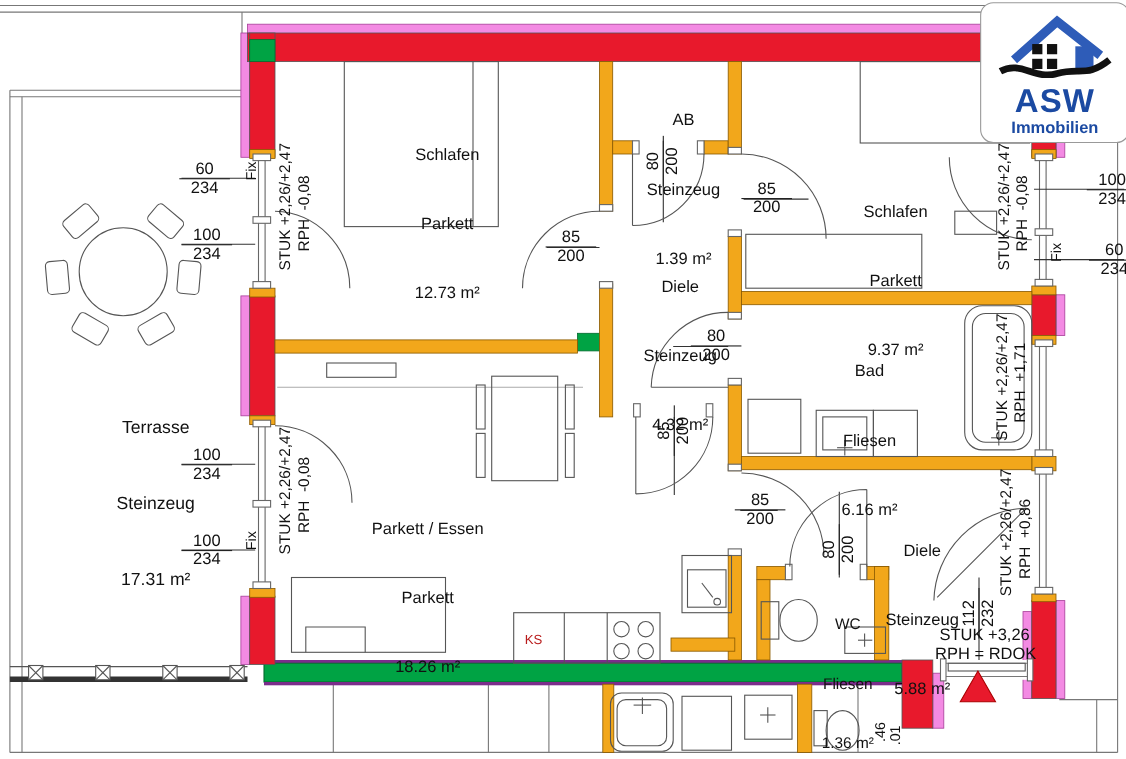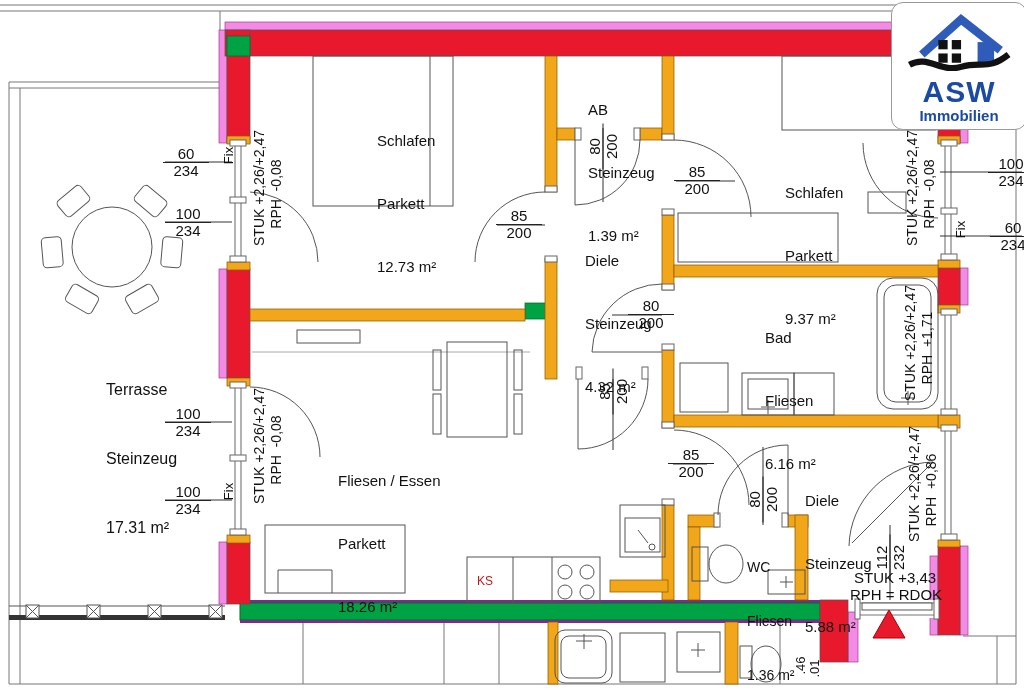--- a/index.html
+++ b/index.html
@@ -1,21 +1,21 @@
 <!DOCTYPE html>
 <html><head>
 <meta charset="utf-8">
 <style>
   html,body{margin:0;padding:0;background:#fff;}
   #plan{position:relative;width:1024px;height:690px;overflow:hidden;background:#fff;
         font-family:"Liberation Sans",sans-serif;color:#111;}
   #drawing{position:absolute;left:0;top:0;z-index:1;}
   .txt{position:absolute;z-index:2;}
   .room{font-size:15px;line-height:21px;white-space:pre;}
-  .room span{display:block;}
+  .room span{display:block;text-align:center;}
   .room.big{font-size:16px;line-height:23px;margin-left:44px;}
   .room.small{font-size:14px;line-height:18px;}
   .dim{width:46px;text-align:center;font-size:15px;line-height:16px;}
   .dim span{display:block;}
   .dim .h{border-top:1.5px solid #222;}
   .rot{transform:rotate(-90deg);}
   .ann{width:150px;text-align:center;font-size:14px;white-space:pre;transform:rotate(-90deg);}
   .fix{width:30px;text-align:center;font-size:13px;transform:rotate(-90deg);}
   .frag{width:40px;text-align:center;font-size:13px;transform:rotate(-90deg);}
   .entry-ann{font-size:15px;white-space:pre;}
@@ -339,21 +339,21 @@
   <span>Schlafen</span>
   <span>Parkett</span>
   <span>9.37 m²</span>
 </div>
 <div class="txt room" style="left:765px;top:285px">
   <span>Bad</span>
   <span>Fliesen</span>
   <span>6.16 m²</span>
 </div>
 <div class="txt room" style="left:338px;top:428px">
-  <span>Fliesen / Essen</span>
+  <span>Parkett / Essen</span>
   <span>Parkett</span>
   <span>18.26 m²</span>
 </div>
 <div class="txt room" style="left:805px;top:448px">
   <span>Diele</span>
   <span>Steinzeug</span>
   <span>5.88 m²</span>
 </div>
 <div class="txt room small" style="left:747px;top:522px">
   <span>WC</span>
@@ -432,21 +432,21 @@
 <div class="txt ann" style="left:835px;top:335px">STUK +2,26/+2,47</div>
 <div class="txt ann" style="left:852px;top:340px">RPH  +1,71</div>
 <div class="txt ann" style="left:839px;top:476px">STUK +2,26/+2,47</div>
 <div class="txt ann" style="left:856px;top:482px">RPH  +0,86</div>
 <div class="txt fix" style="left:213px;top:148px">Fix</div>
 <div class="txt fix" style="left:213px;top:484px">Fix</div>
 <div class="txt fix" style="left:945px;top:222px">Fix</div>
 <div class="txt frag" style="left:780px;top:658px">.46</div>
 <div class="txt frag" style="left:794px;top:661px">.01</div>
 
-<div class="txt entry-ann" style="left:854px;top:569px">STUK +3,43</div>
+<div class="txt entry-ann" style="left:854px;top:569px">STUK +3,26</div>
 <div class="txt entry-ann" style="left:850px;top:586px">RPH = RDOK</div>
 <div class="txt ks" style="left:477px;top:574px">KS</div>
 
 
 <div id="logo">
   <svg width="104" height="64" viewBox="0 0 100 62" style="margin-top:4px">
     <path d="M14,46 L52,12 L90,42" stroke="#2e5cb8" stroke-width="8" fill="none"></path>
     <rect x="68" y="34" width="16" height="22" fill="#2e5cb8"></rect>
     <g fill="#111">
       <rect x="30" y="32" width="9" height="9"></rect>

